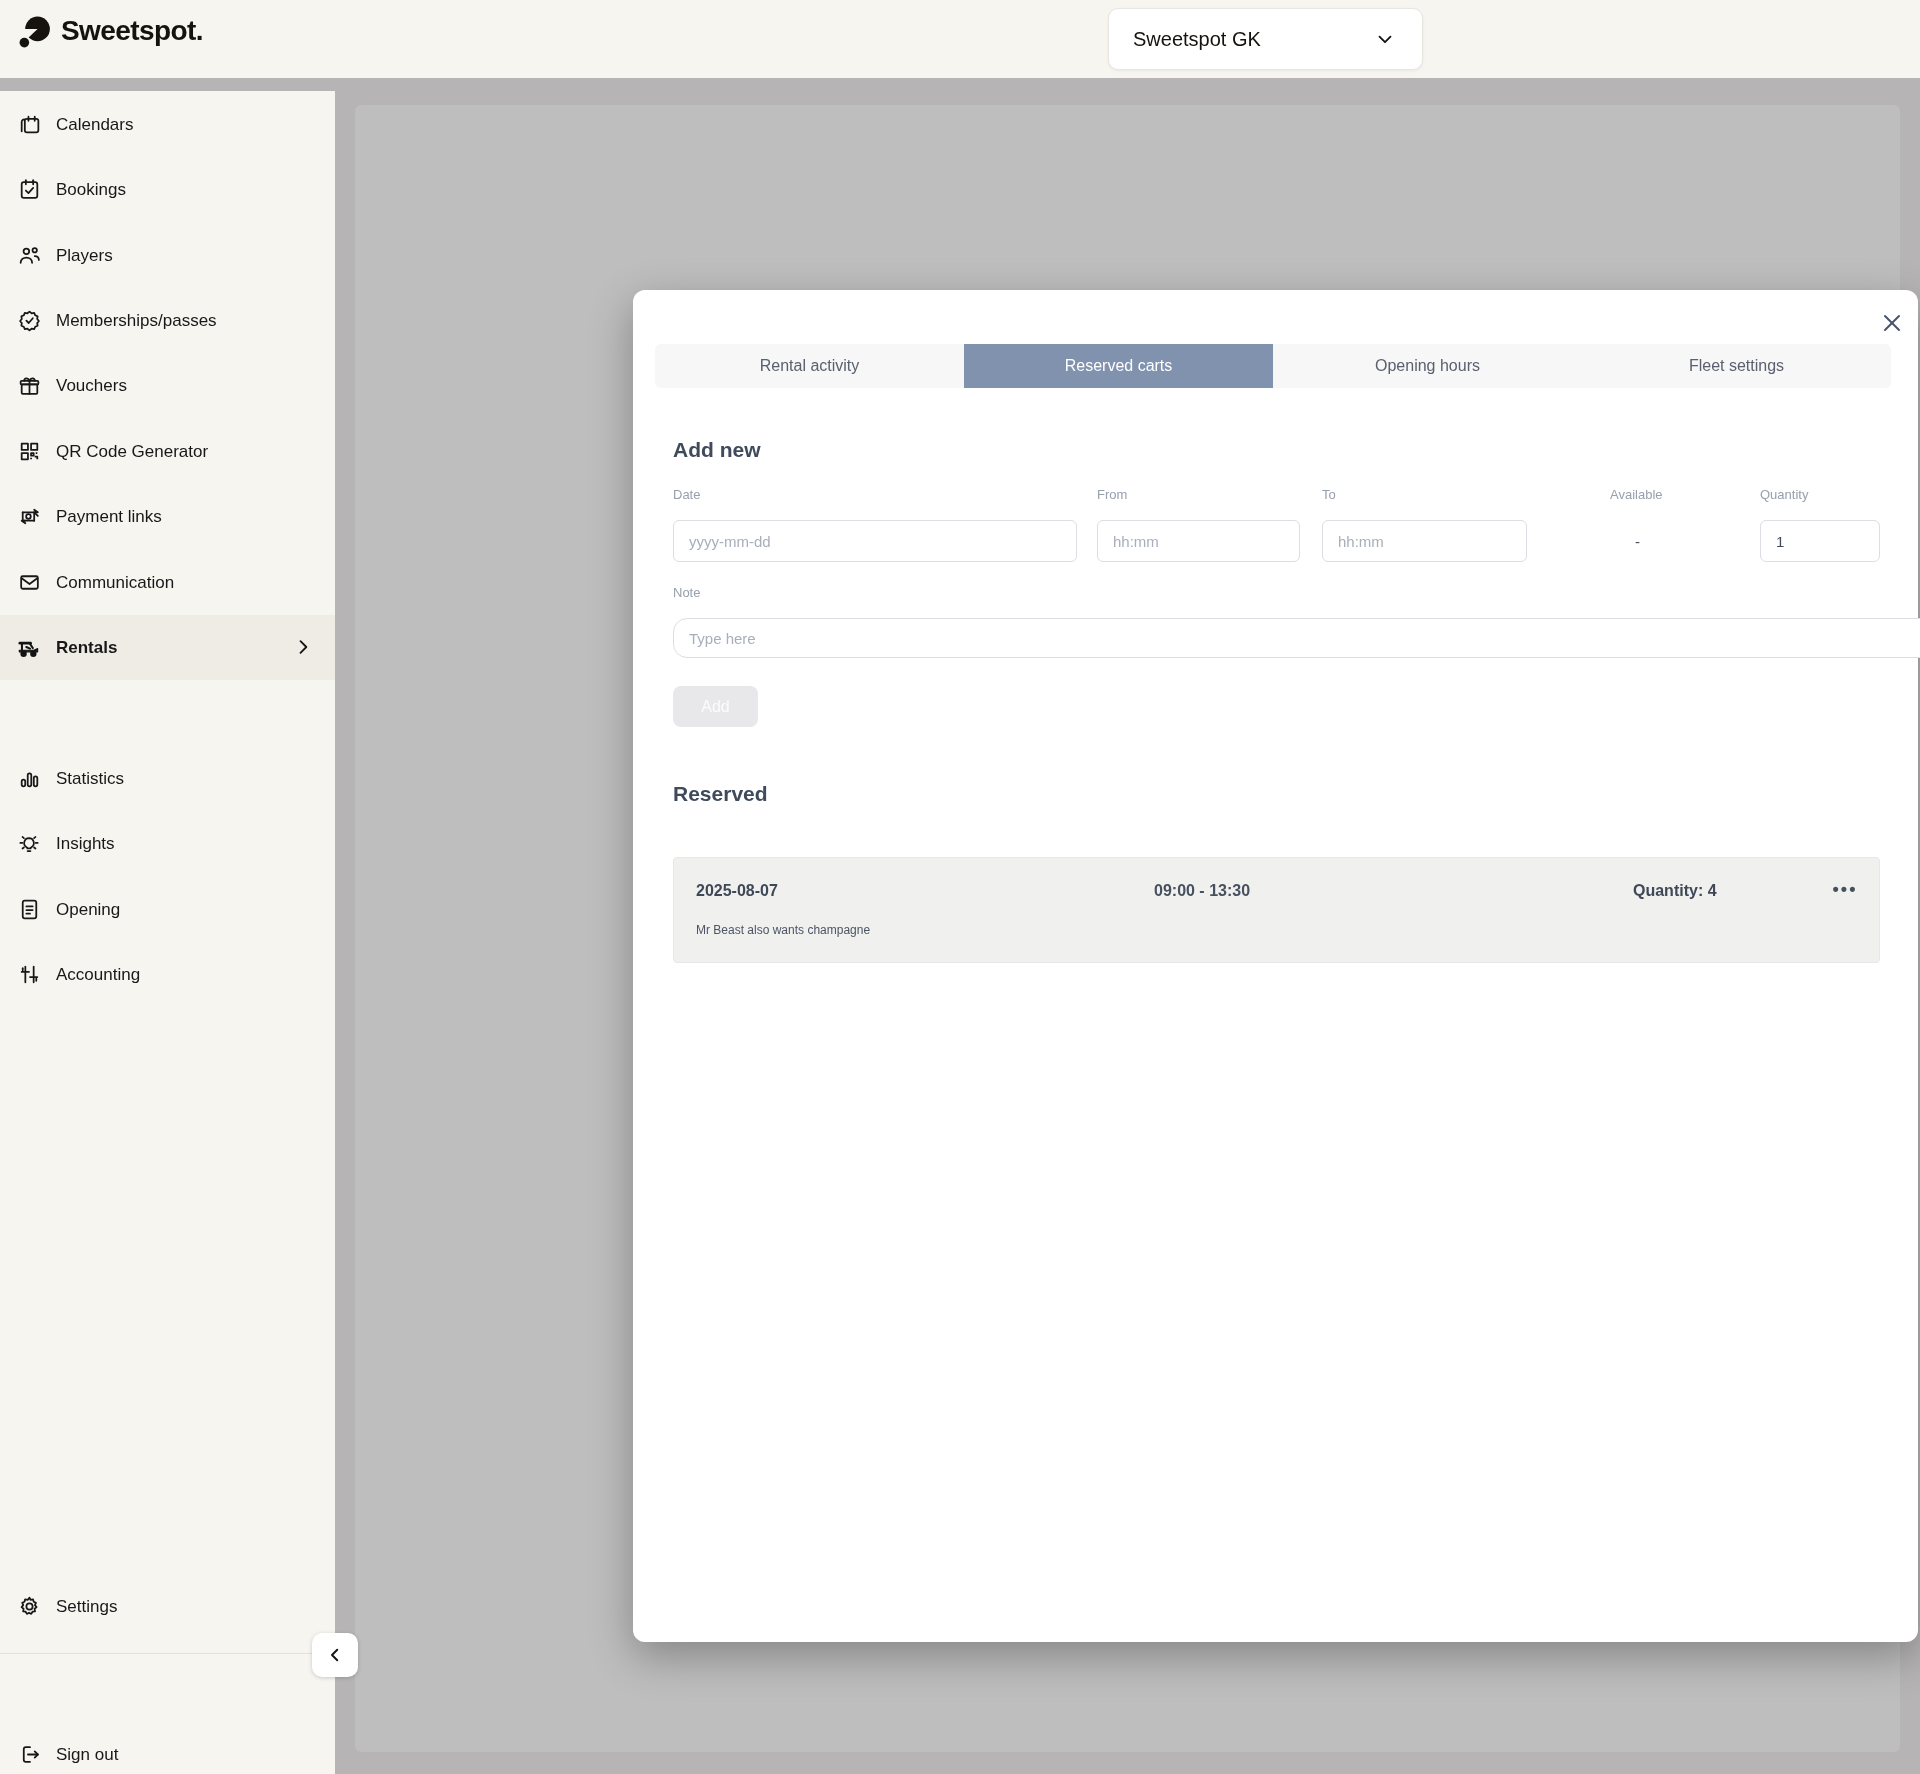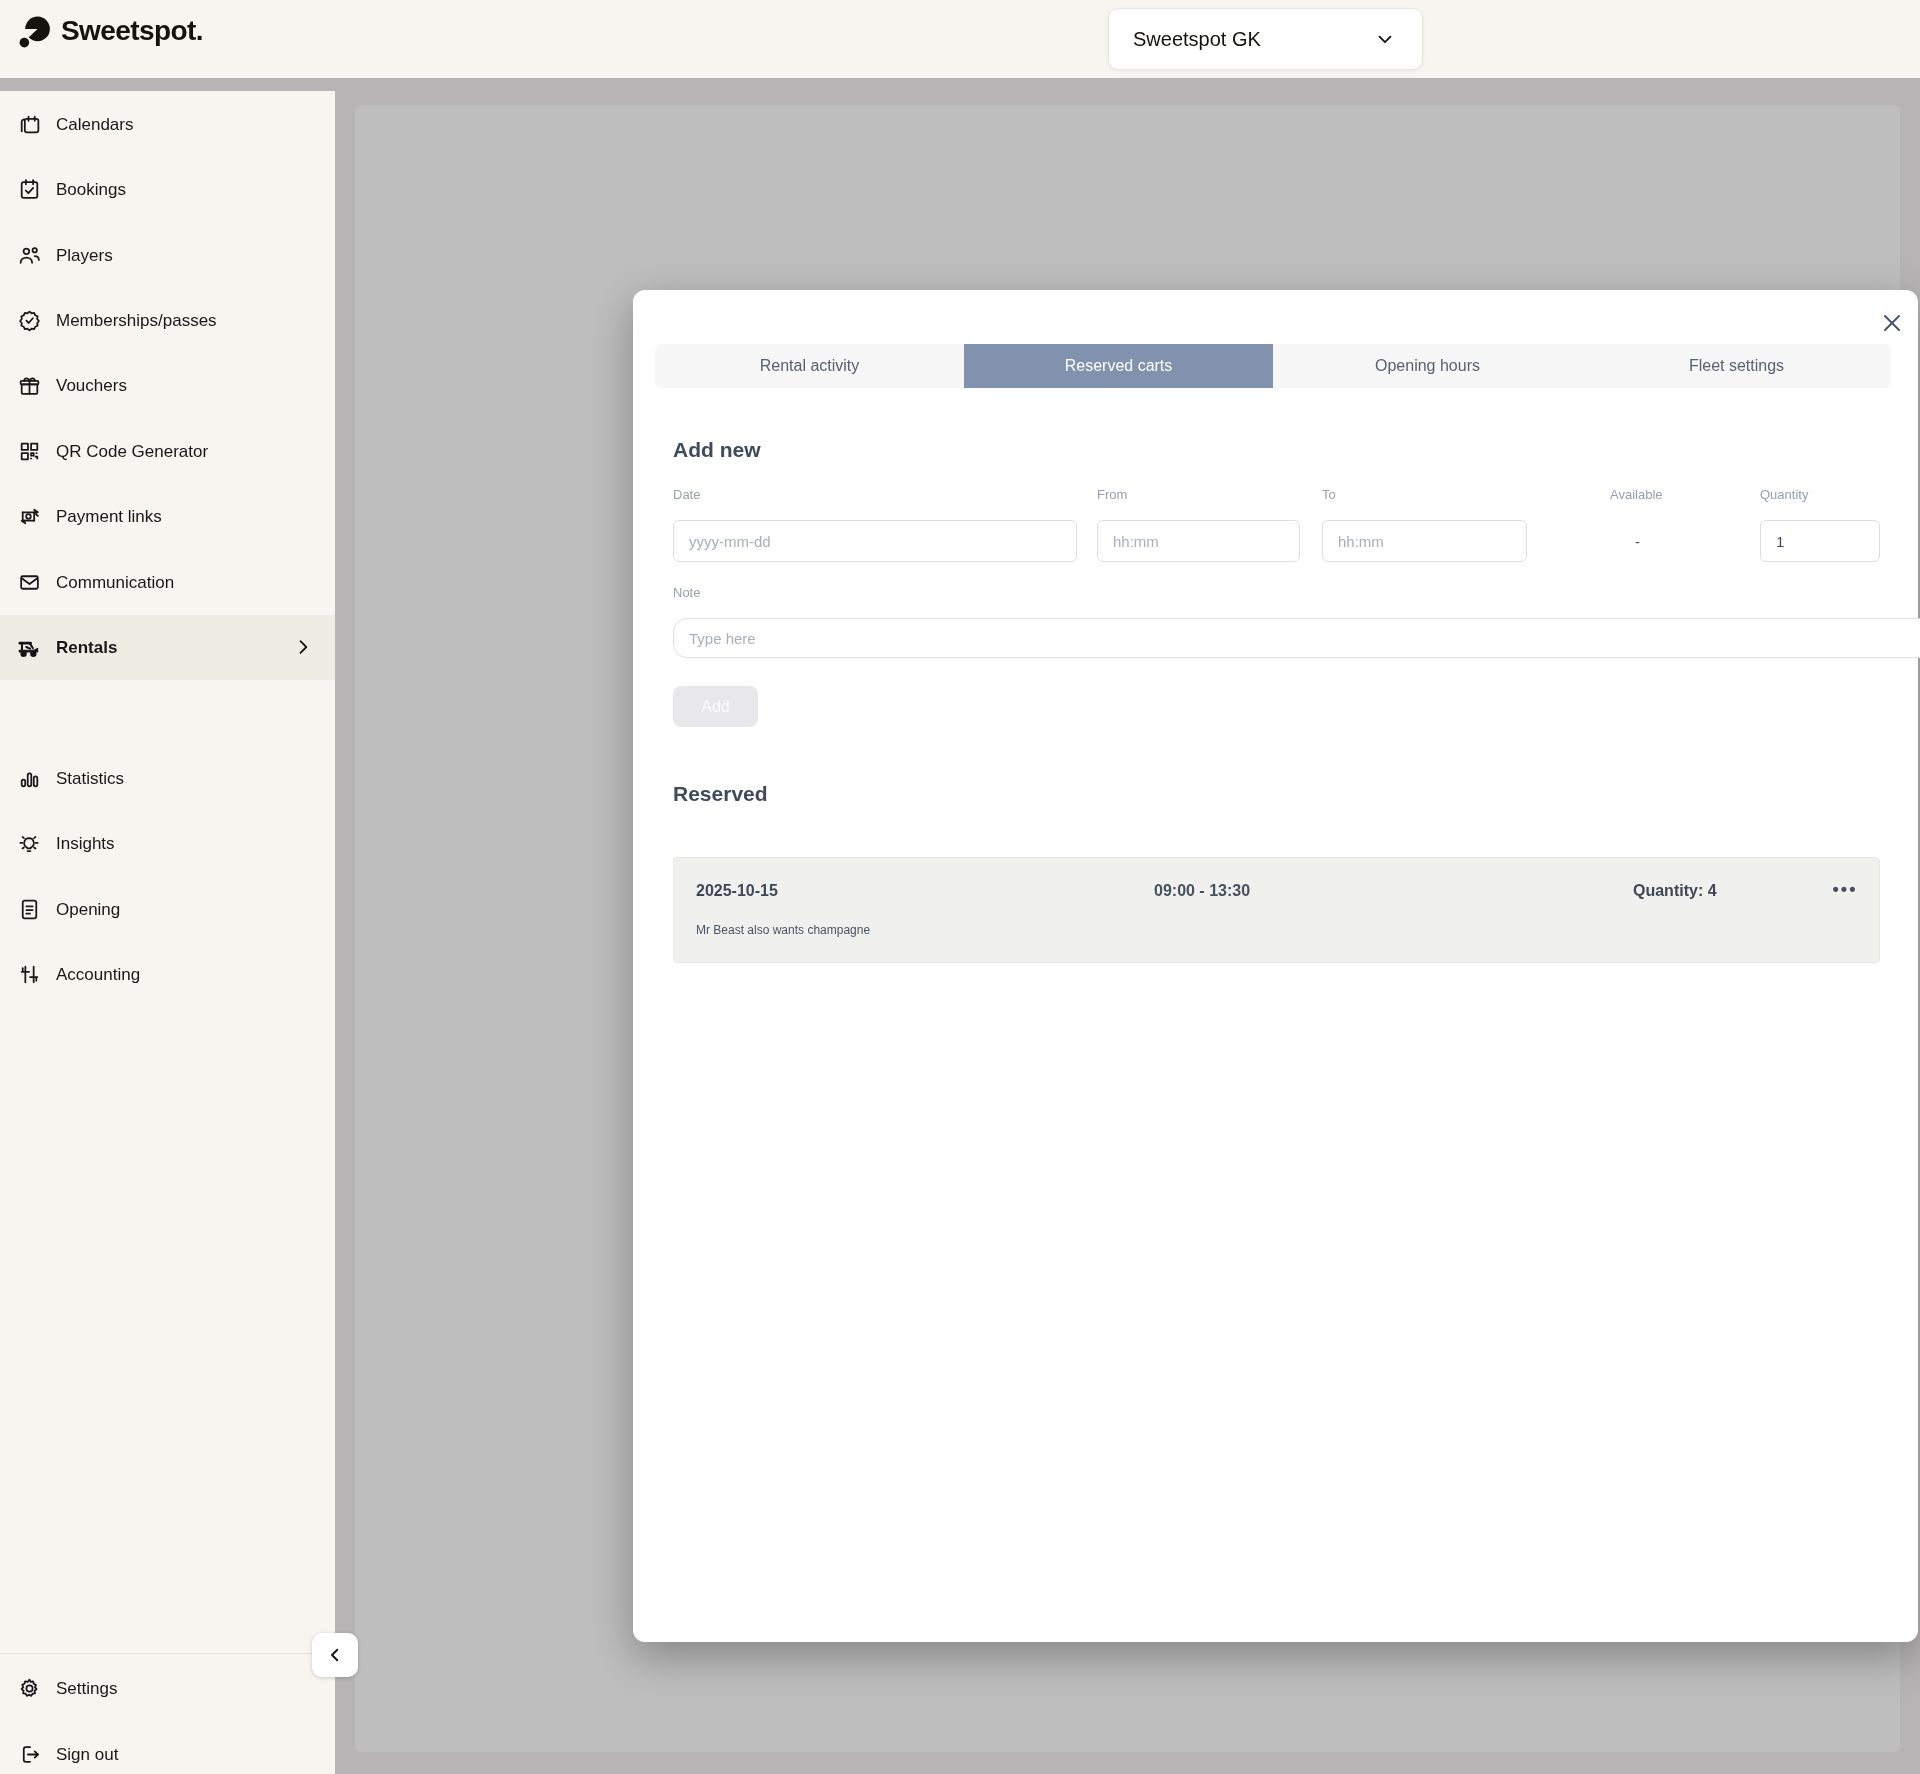--- a/index.html
+++ b/index.html
@@ -253,21 +253,21 @@
             <line x1="16" y1="4.5" x2="16" y2="19.5"></line>
           <line x1="4.5" y1="9.5" x2="11.5" y2="9.5"></line>
             <line x1="12.5" y1="14.5" x2="19.5" y2="14.5"></line>
           <line x1="5.5" y1="6" x2="5.5" y2="8"></line>
             <line x1="18.5" y1="16" x2="18.5" y2="18"></line>
         </svg>
       </span>
       <span class="lbl">Accounting</span>
     </div>
 
-    <div class="side-item" style="top:1565px">
+    <div class="side-item" style="top:1483px">
       <span class="ic">
         <svg width="25" height="25" viewBox="0 0 24 24" fill="none" stroke="#181818" stroke-width="1.7" stroke-linecap="round" stroke-linejoin="round">
           <circle cx="12" cy="12" r="3"></circle>
           <path d="M12 3.5 l1 2.2 2.4-0.6 0.6 2.4 2.2 1 -1 2.2 1.6 1.9 -1.9 1.6 0.4 2.4 -2.4 0.4 -1.2 2.1 -2.1-1.2 -2.1 1.2 -1.2-2.1 -2.4-0.4 0.4-2.4 -1.9-1.6 1.6-1.9 -1-2.2 2.2-1 0.6-2.4 2.4 0.6 z"></path>
         </svg>
       </span>
       <span class="lbl">Settings</span>
     </div>
 
     <div class="side-item" style="top:1631px">
@@ -325,21 +325,21 @@
     <input class="inp" style="left: 1127px; top: 230px; width: 120px;" value="1">
 
     <div class="fld-label" style="left:40px;top:295px">Note</div>
     <input class="inp" style="left: 40px; top: 328px; width: 1314px; height: 40px; border-radius: 14px;" placeholder="Type here">
 
     <button class="add-btn">Add</button>
 
     <div class="sec-title" style="top:492px">Reserved</div>
 
     <div class="res-item">
-      <span class="d1">2025-10-15</span>
+      <span class="d1">2025-08-07</span>
       <span class="t1">09:00 - 13:30</span>
       <span class="q1">Quantity: 4</span>
       <span class="menu">
         <span>•••</span>
       </span>
       <span class="note">Mr Beast also wants champagne</span>
     </div>
   </div>
 
 </div>

